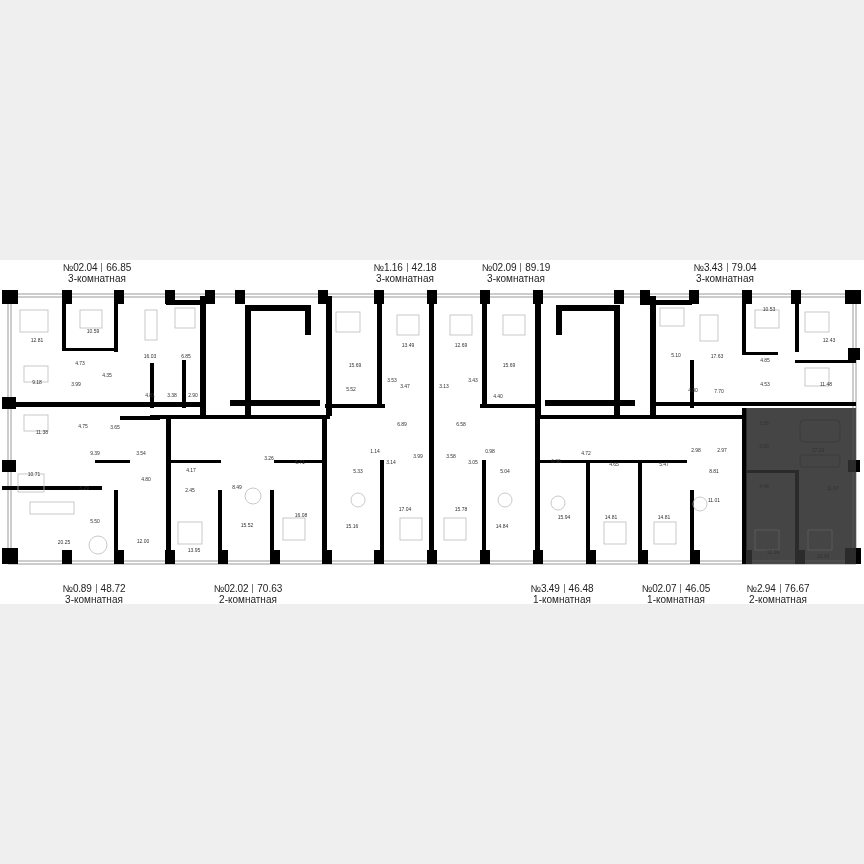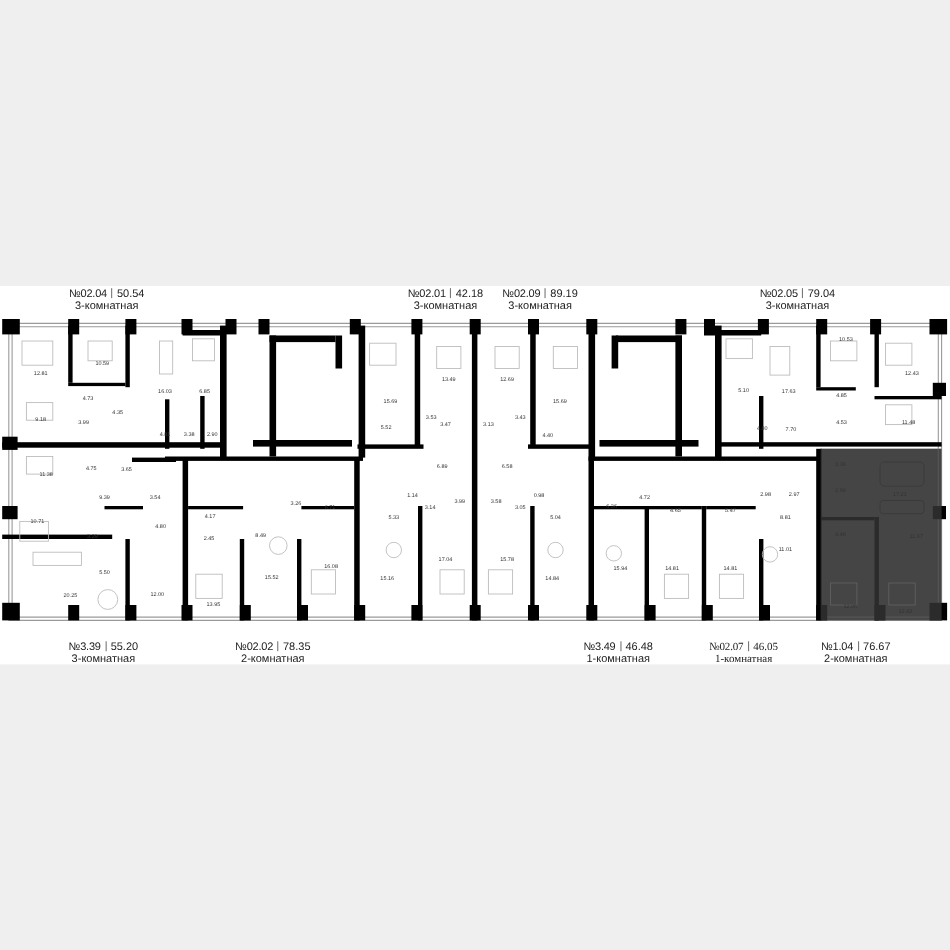--- a/index.html
+++ b/index.html
@@ -270,48 +270,48 @@
       <span class="room" style="left: 764px; top: 186px;">2.69</span>
       <span class="room" style="left: 818px; top: 190px;">17.23</span>
       <span class="room" style="left: 764px; top: 226px;">4.46</span>
       <span class="room" style="left: 833px; top: 228px;">11.67</span>
       <span class="room" style="left: 773px; top: 292px;">12.06</span>
       <span class="room" style="left: 823px; top: 296px;">12.43</span>
     </div>
 </div>
 
 <div class="apt-label" style="left:97px;top:262px;">
-  <span class="num">№02.04</span><span class="sep"></span><span>50.54</span><br>
+  <span class="num">№02.04</span><span class="sep"></span><span>66.85</span><br>
   <span>3-комнатная</span>
 </div>
 <div class="apt-label" style="left:405px;top:262px;">
-  <span class="num">№02.01</span><span class="sep"></span><span>42.18</span><br>
-  <span>3-комнатная</span>
-</div>
-<div class="apt-label" style="left:491px;top:262px;">
+  <span class="num">№1.16</span><span class="sep"></span><span>42.18</span><br>
+  <span>3-комнатная</span>
+</div>
+<div class="apt-label" style="left:516px;top:262px;">
   <span class="num">№02.09</span><span class="sep"></span><span>89.19</span><br>
   <span>3-комнатная</span>
 </div>
 <div class="apt-label" style="left:725px;top:262px;">
-  <span class="num">№02.05</span><span class="sep"></span><span>79.04</span><br>
+  <span class="num">№3.43</span><span class="sep"></span><span>79.04</span><br>
   <span>3-комнатная</span>
 </div>
 
 <div class="apt-label" style="left:94px;top:583px;">
-  <span class="num">№3.39</span><span class="sep"></span><span>55.20</span><br>
+  <span class="num">№0.89</span><span class="sep"></span><span>48.72</span><br>
   <span>3-комнатная</span>
 </div>
 <div class="apt-label" style="left:248px;top:583px;">
-  <span class="num">№02.02</span><span class="sep"></span><span>78.35</span><br>
+  <span class="num">№02.02</span><span class="sep"></span><span>70.63</span><br>
   <span>2-комнатная</span>
 </div>
 <div class="apt-label" style="left:562px;top:583px;">
   <span class="num">№3.49</span><span class="sep"></span><span>46.48</span><br>
   <span>1-комнатная</span>
 </div>
-<div class="apt-label" style="left:676px;top:583px;font-family:Liberation Serif, serif;">
+<div class="apt-label" style="left:676px;top:583px;">
   <span class="num">№02.07</span><span class="sep"></span><span>46.05</span><br>
   <span>1-комнатная</span>
 </div>
 <div class="apt-label" style="left:778px;top:583px;">
-  <span class="num">№1.04</span><span class="sep"></span><span>76.67</span><br>
+  <span class="num">№2.94</span><span class="sep"></span><span>76.67</span><br>
   <span>2-комнатная</span>
 </div>
 
 </body></html>

